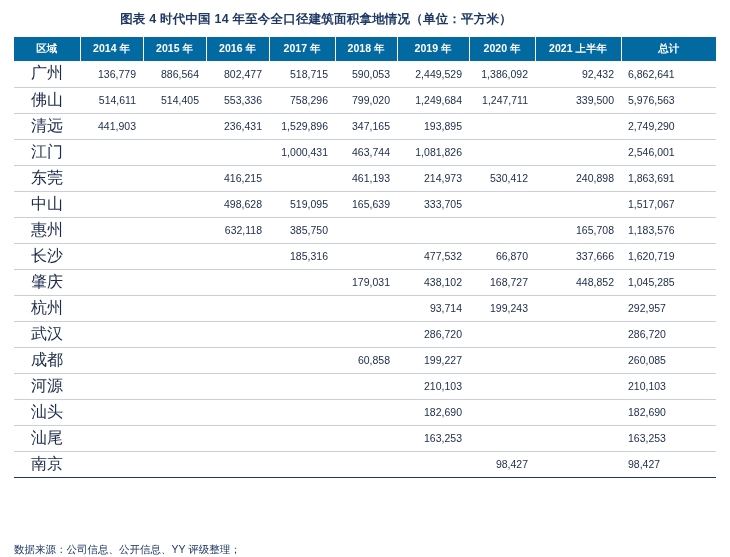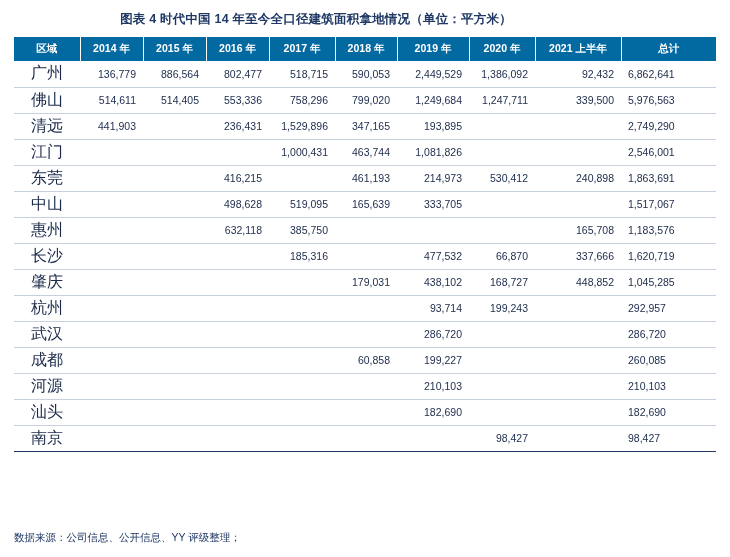--- a/index.html
+++ b/index.html
@@ -72,21 +72,21 @@
     text-align: right;
     font-size: 10.5px;
   }
   td.total {
     text-align: left;
     font-size: 10.5px;
   }
   .source {
     position: absolute;
     left: 14px;
-    bottom: 12px;
+    bottom: 0;
     font-size: 10.5px;
     color: #1f3864;
   }
   .col-region { width: 66px; }
   .col-y1 { width: 63px; }
   .col-y2 { width: 63px; }
   .col-y3 { width: 63px; }
   .col-y4 { width: 66px; }
   .col-y5 { width: 62px; }
   .col-y6 { width: 72px; }
@@ -291,20 +291,32 @@
           <td class="num"></td>
           <td class="num"></td>
           <td class="num"></td>
           <td class="num"></td>
           <td class="num">182,690</td>
           <td class="num"></td>
           <td class="num"></td>
           <td class="total">182,690</td>
         </tr>
         <tr>
+          <td class="region">汕尾</td>
+          <td class="num"></td>
+          <td class="num"></td>
+          <td class="num"></td>
+          <td class="num"></td>
+          <td class="num"></td>
+          <td class="num">163,253</td>
+          <td class="num"></td>
+          <td class="num"></td>
+          <td class="total">163,253</td>
+        </tr>
+        <tr>
           <td class="region">南京</td>
           <td class="num"></td>
           <td class="num"></td>
           <td class="num"></td>
           <td class="num"></td>
           <td class="num"></td>
           <td class="num"></td>
           <td class="num">98,427</td>
           <td class="num"></td>
           <td class="total">98,427</td>

